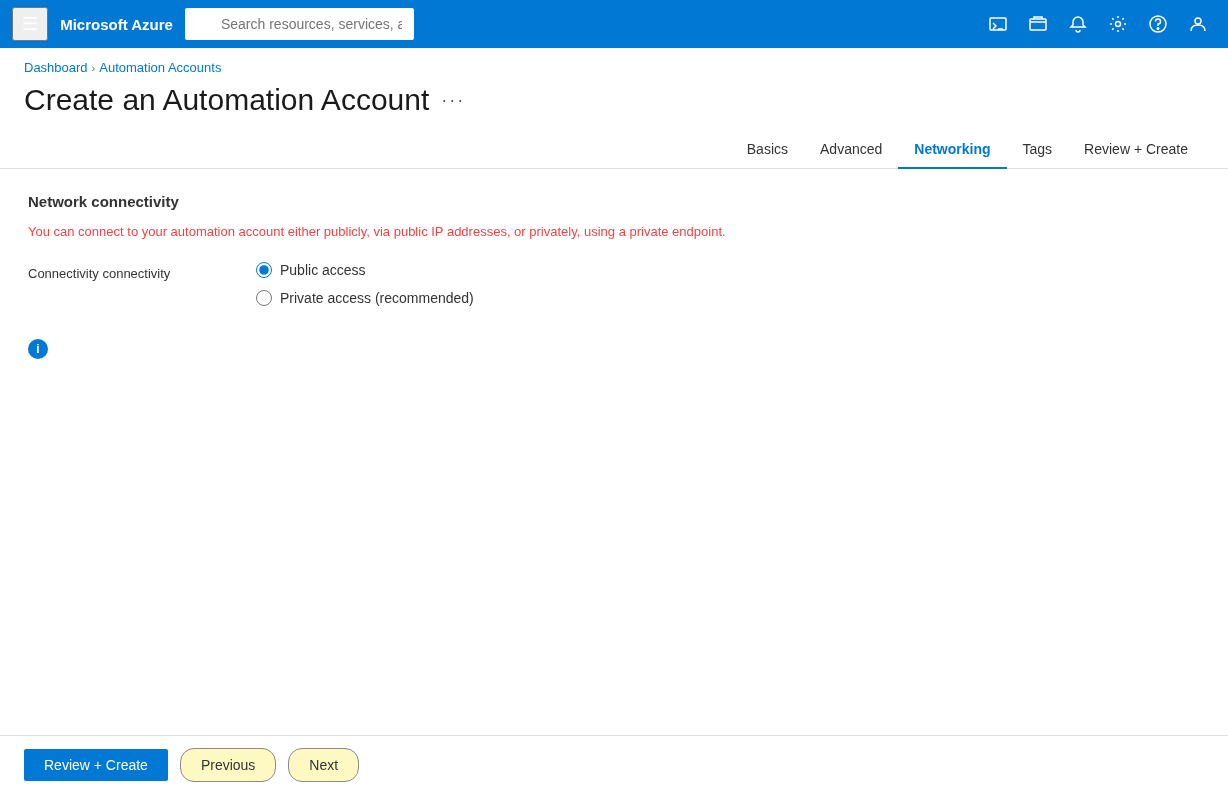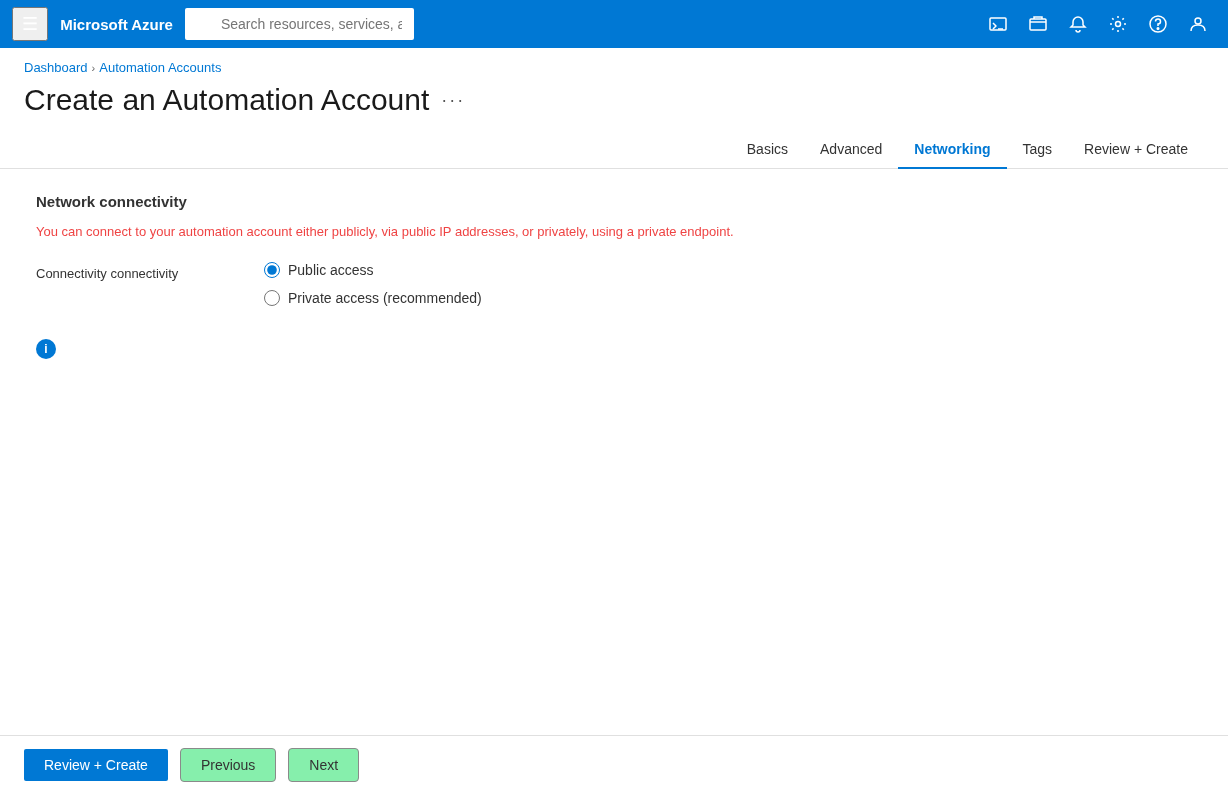--- a/index.html
+++ b/index.html
@@ -122,21 +122,21 @@
       margin-bottom: -1px;
     }
     .tab.active {
       color: #0078d4;
       border-bottom: 2px solid #0078d4;
       font-weight: 600;
     }
 
     
     .main-content {
-      padding: 24px 36px;
+      padding: 24px 28px;
     }
     .section-title {
       font-size: 15px;
       font-weight: 600;
       margin-bottom: 12px;
     }
     .section-desc {
       font-size: 13px;
       color: #ef4444;
       margin-bottom: 20px;
@@ -218,27 +218,27 @@
     .btn-primary {
       background: #0078d4;
       color: #fff;
       border: none;
       padding: 8px 20px;
       font-size: 14px;
       cursor: pointer;
       border-radius: 2px;
     }
     .btn-secondary {
-      background: #86efac;
+      background: #fef9c3;
       color: #333;
       border: 1px solid #8a8a8a;
       padding: 8px 20px;
       font-size: 14px;
       cursor: pointer;
-      border-radius: 4px;
+      border-radius: 14px;
     }
   </style>
 </head>
 <body>
 
 <div class="header">
   <button class="header-hamburger">☰</button>
   <span class="header-logo">Microsoft Azure</span>
   <div class="header-search-wrap">
     <span class="header-search-icon">🔍</span>

